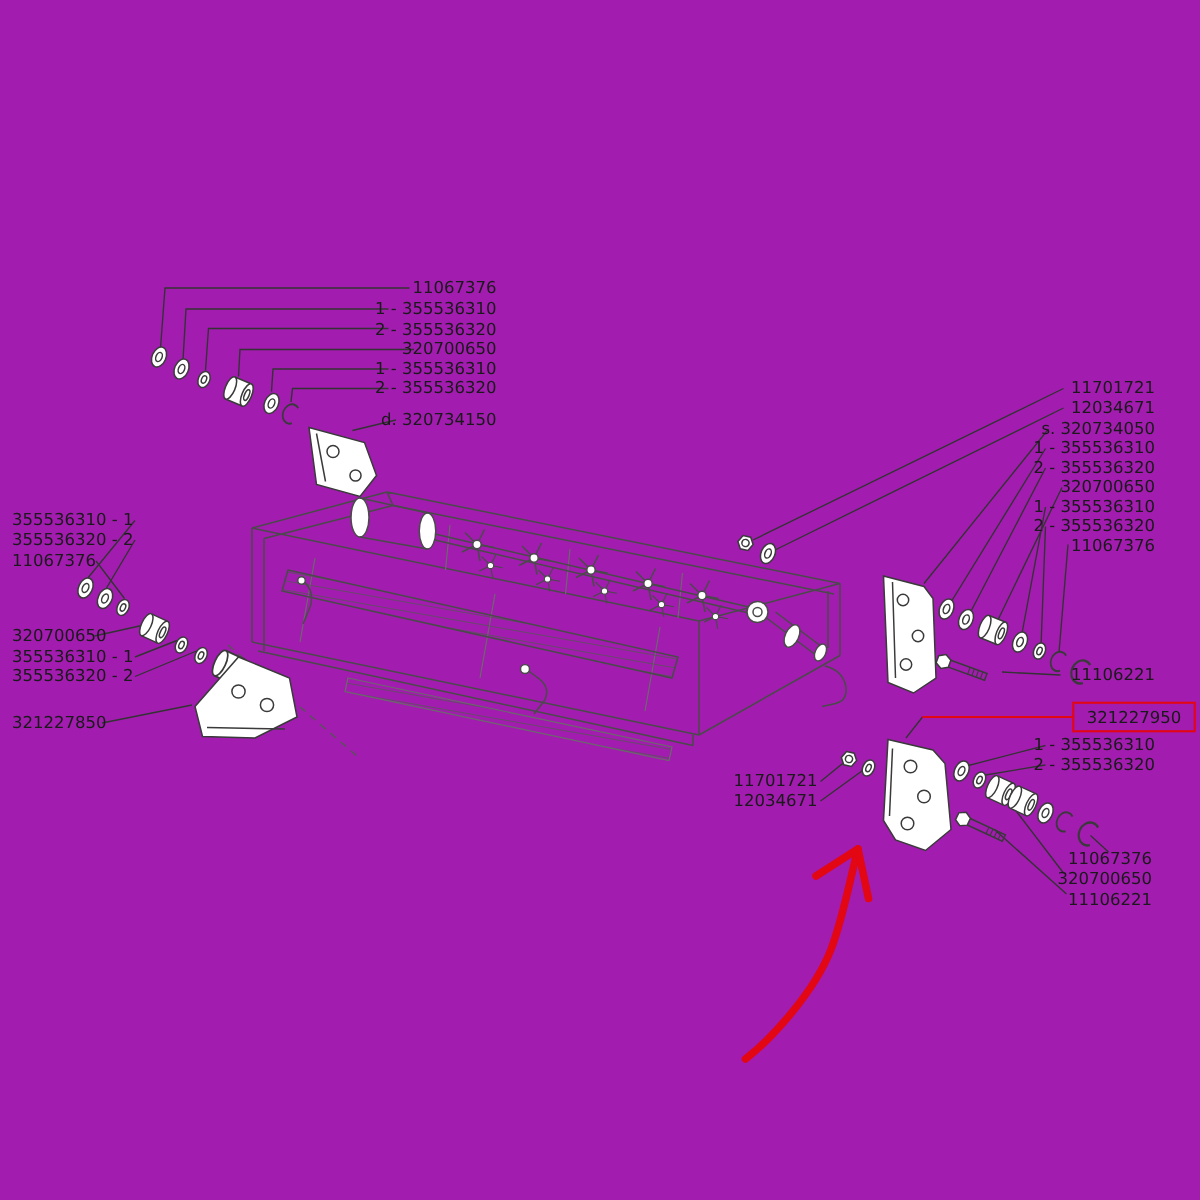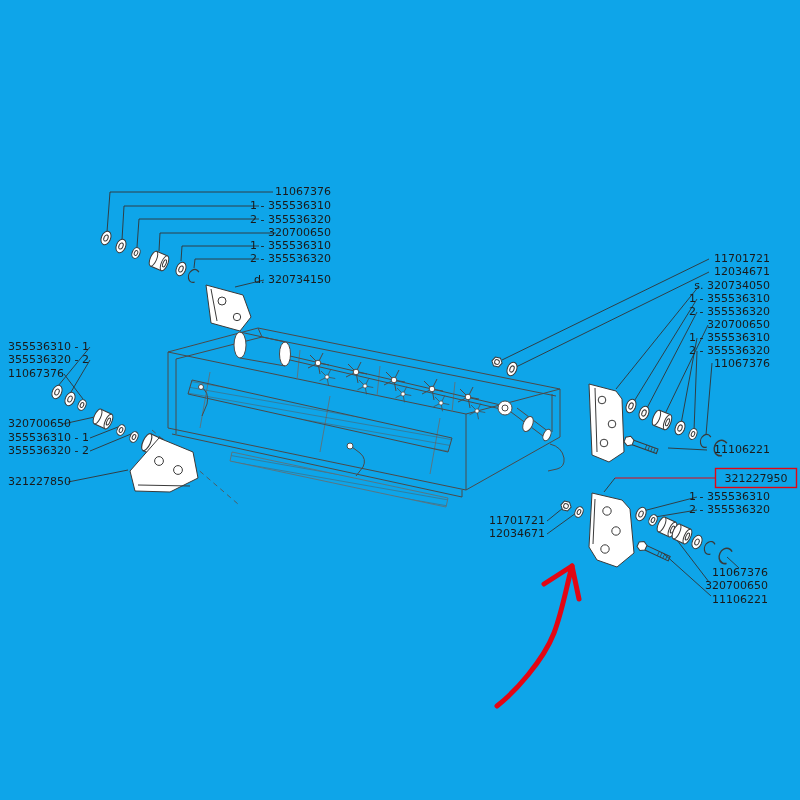--- a/index.html
+++ b/index.html
@@ -1,18 +1,18 @@
 <!DOCTYPE html>
 <html><head>
 <meta charset="utf-8">
 <style>
   html, body { margin: 0; padding: 0; background: #ffffff; }
   body { width: 800px; height: 800px; overflow: hidden;
          font-family: "DejaVu Sans", "Liberation Sans", sans-serif; }
-  .stage { position: relative; width: 800px; height: 800px; background: #0ea5e9; }
+  .stage { position: relative; width: 800px; height: 800px; background: #a21caf; }
   svg text { font-family: "DejaVu Sans", "Liberation Sans", sans-serif;
              font-size: 11px; fill: #1a1a1a; }
 </style>
 </head>
 <body>
 
 <div class="stage">
 <svg width="800" height="800" viewBox="0 0 800 800">
 
   <defs>

